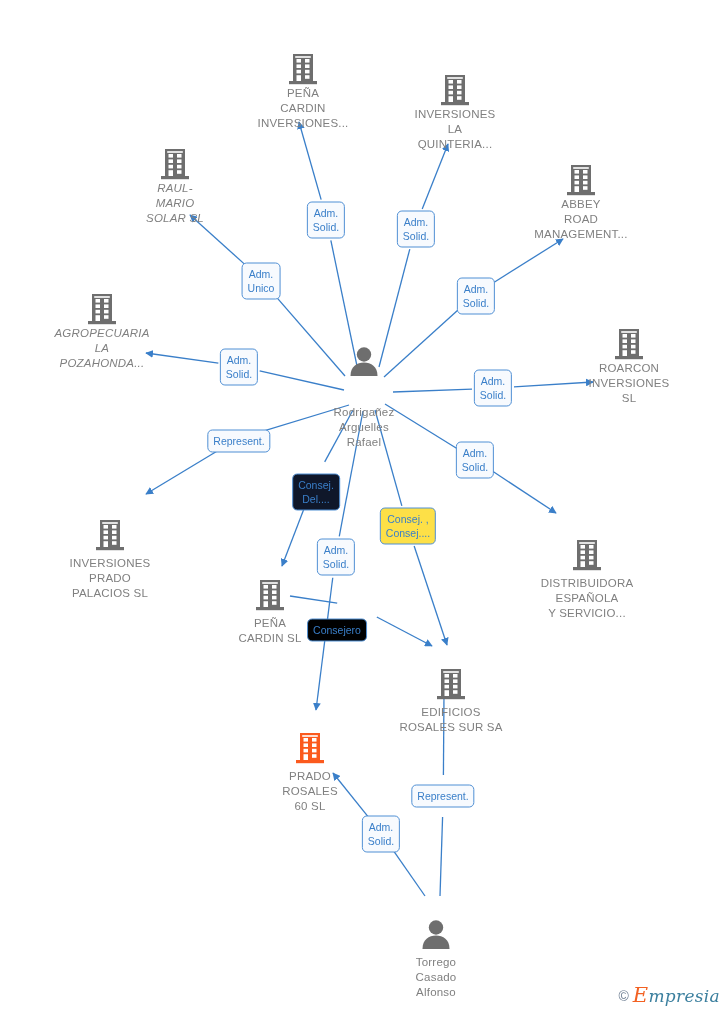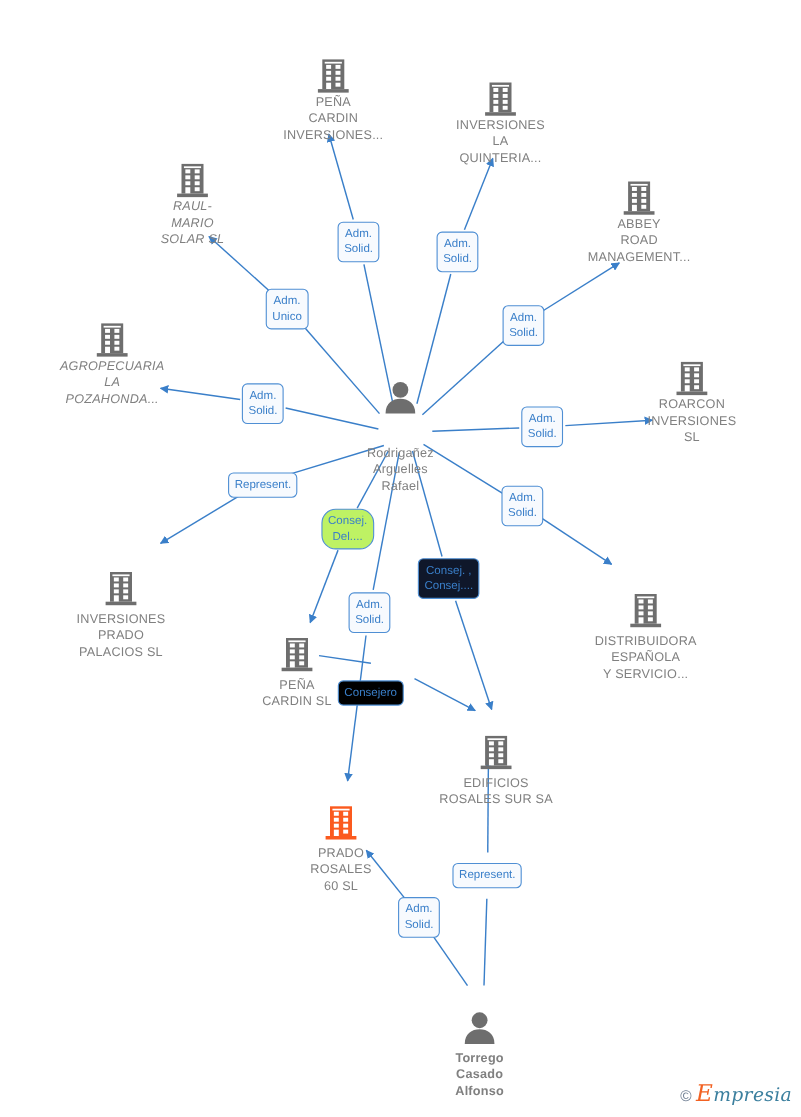--- a/index.html
+++ b/index.html
@@ -145,25 +145,25 @@
 Unico</div>
       <div class="edge-label" style="left: 476px; top: 296px; background: rgb(247, 250, 254); border-color: rgb(79, 143, 212); color: rgb(58, 127, 201);">Adm.
 Solid.</div>
       <div class="edge-label" style="left: 239px; top: 367px; background: rgb(247, 250, 254); border-color: rgb(79, 143, 212); color: rgb(58, 127, 201);">Adm.
 Solid.</div>
       <div class="edge-label" style="left: 493px; top: 388px; background: rgb(247, 250, 254); border-color: rgb(79, 143, 212); color: rgb(58, 127, 201);">Adm.
 Solid.</div>
       <div class="edge-label" style="left: 239px; top: 441px; background: rgb(247, 250, 254); border-color: rgb(79, 143, 212); color: rgb(58, 127, 201);">Represent.</div>
       <div class="edge-label" style="left: 475px; top: 460px; background: rgb(247, 250, 254); border-color: rgb(79, 143, 212); color: rgb(58, 127, 201);">Adm.
 Solid.</div>
-      <div class="edge-label" style="left: 316px; top: 481px; background: #bef264; border-color: rgb(79, 143, 212); color: rgb(58, 127, 201); border-radius: 13px;">Consej.
+      <div class="edge-label" style="left: 316px; top: 492px; background: #0f172a; border-color: rgb(79, 143, 212); color: rgb(58, 127, 201);">Consej.
 Del....</div>
       <div class="edge-label" style="left: 336px; top: 557px; background: rgb(247, 250, 254); border-color: rgb(79, 143, 212); color: rgb(58, 127, 201);">Adm.
 Solid.</div>
-      <div class="edge-label" style="left: 408px; top: 526px; background: #0f172a; border-color: rgb(79, 143, 212); color: rgb(58, 127, 201);">Consej. ,
+      <div class="edge-label" style="left: 408px; top: 526px; background: #fde047; border-color: rgb(79, 143, 212); color: rgb(58, 127, 201);">Consej. ,
 Consej....</div>
       <div class="edge-label" style="left: 337px; top: 610px; background: #000000; border-color: rgb(79, 143, 212); color: rgb(58, 127, 201); margin-top: 20px;">Consejero</div>
       <div class="edge-label" style="left: 381px; top: 834px; background: rgb(247, 250, 254); border-color: rgb(79, 143, 212); color: rgb(58, 127, 201);">Adm.
 Solid.</div>
       <div class="edge-label" style="left: 443px; top: 796px; background: rgb(247, 250, 254); border-color: rgb(79, 143, 212); color: rgb(58, 127, 201);">Represent.</div>
     </div>
   <div id="nodes">
       <div class="node node-label-above" style="left: 303px; top: 52px;">
         <span class="glyph-wrap">
           <svg class="glyph" viewBox="0 0 34 34" xmlns="http://www.w3.org/2000/svg">
@@ -393,21 +393,21 @@
 ROSALES
 60  SL</div>
       </div>
       <div class="node node-label-below" style="left: 436px; top: 917px;">
         <span class="glyph-wrap">
           <svg class="glyph" viewBox="0 0 34 34" xmlns="http://www.w3.org/2000/svg">
             <circle cx="17" cy="10.5" r="7.2" fill="#6e6e6e"></circle>
             <path d="M3.5 32 C3.5 22.5 10 18.6 17 18.6 C24 18.6 30.5 22.5 30.5 32 Z" fill="#6e6e6e"></path>
           </svg>
         </span>
-        <div class="label" style="color: rgb(128, 128, 128); font-weight: bold;">Torrego
+        <div class="label" style="color: rgb(128, 128, 128);">Torrego
 Casado
 Alfonso</div>
       </div>
     </div>
 
   <div id="watermark">
     <span class="copy">©</span>
     <span class="brand"><span class="cap">E</span><span>mpresia</span></span>
   </div>
 

